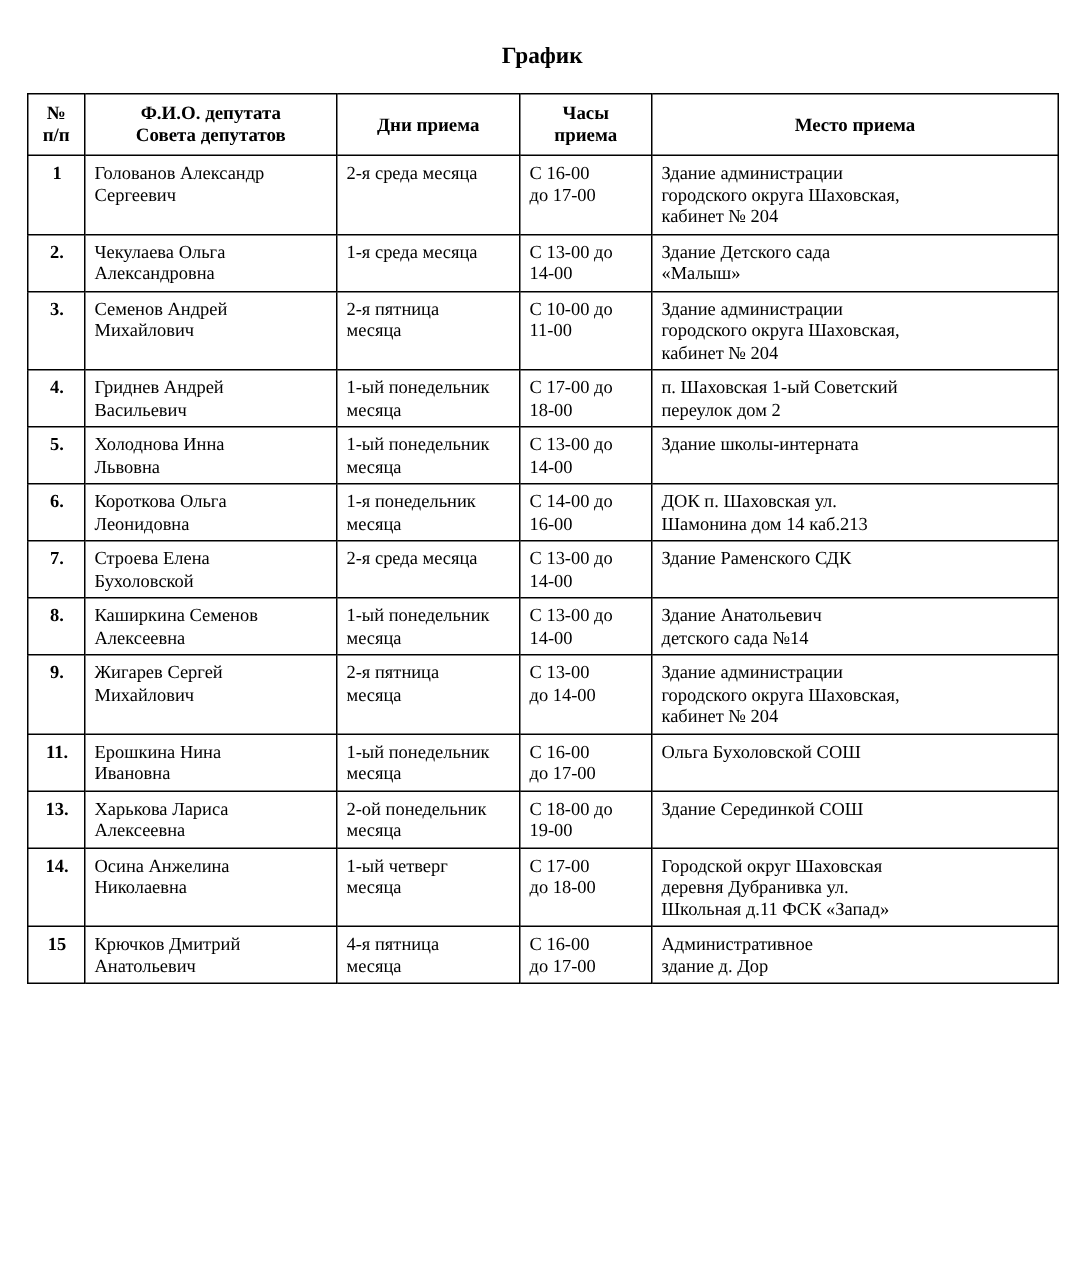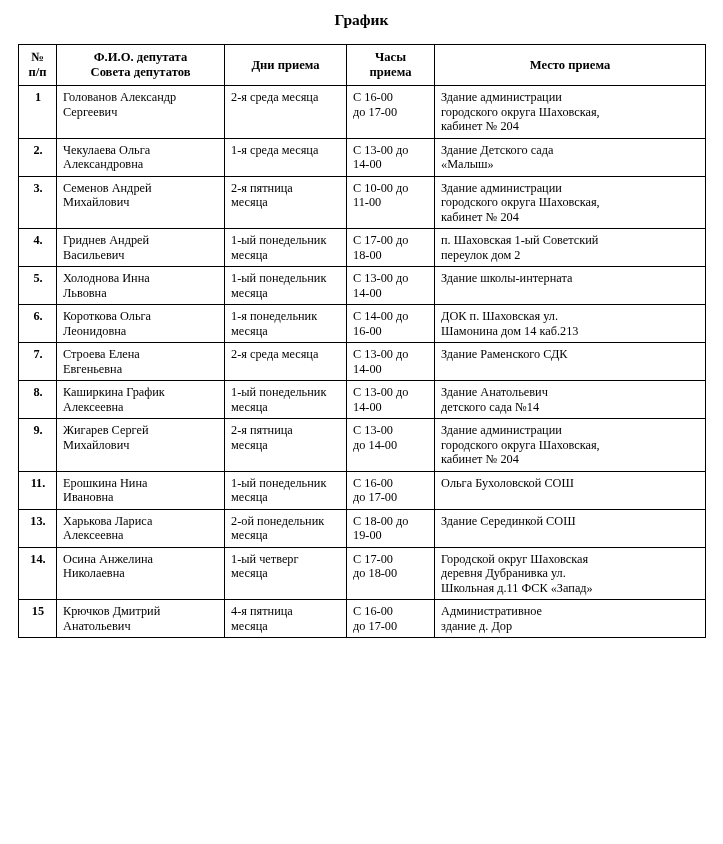--- a/index.html
+++ b/index.html
@@ -11,21 +11,21 @@
     width: 723px;
     height: 844px;
     font-family: "Liberation Serif", serif;
     color: #000000;
     overflow: hidden;
   }
   .page {
     width: 723px;
     height: 600px;
     box-sizing: border-box;
-    padding: 6px 18px 0 18px;
+    padding: 24px 18px 0 18px;
     position: relative;
   }
   .doc-title {
     text-align: center;
     font-weight: bold;
     font-size: 15.5px;
     line-height: 20px;
     margin: 4px 0 14px 0;
   }
   .doc-title .line {
@@ -221,37 +221,37 @@
           </td>
           <td class="place">
             <span class="cell-line">ДОК п. Шаховская ул.</span>
             <span class="cell-line">Шамонина дом 14 каб.213</span>
           </td>
         </tr>
         <tr>
           <td class="num">7.</td>
           <td class="name">
             <span class="cell-line">Строева Елена</span>
-            <span class="cell-line">Евгеньевна</span>
+            <span class="cell-line">Бухоловской</span>
           </td>
           <td class="days">
             <span class="cell-line">2-я среда месяца</span>
           </td>
           <td class="hours">
             <span class="cell-line">С 13-00 до</span>
             <span class="cell-line">14-00</span>
           </td>
           <td class="place">
             <span class="cell-line">Здание Раменского СДК</span>
           </td>
         </tr>
         <tr>
           <td class="num">8.</td>
           <td class="name">
-            <span class="cell-line">Каширкина График</span>
+            <span class="cell-line">Каширкина Семенов</span>
             <span class="cell-line">Алексеевна</span>
           </td>
           <td class="days">
             <span class="cell-line">1-ый понедельник</span>
             <span class="cell-line">месяца</span>
           </td>
           <td class="hours">
             <span class="cell-line">С 13-00 до</span>
             <span class="cell-line">14-00</span>
           </td>

